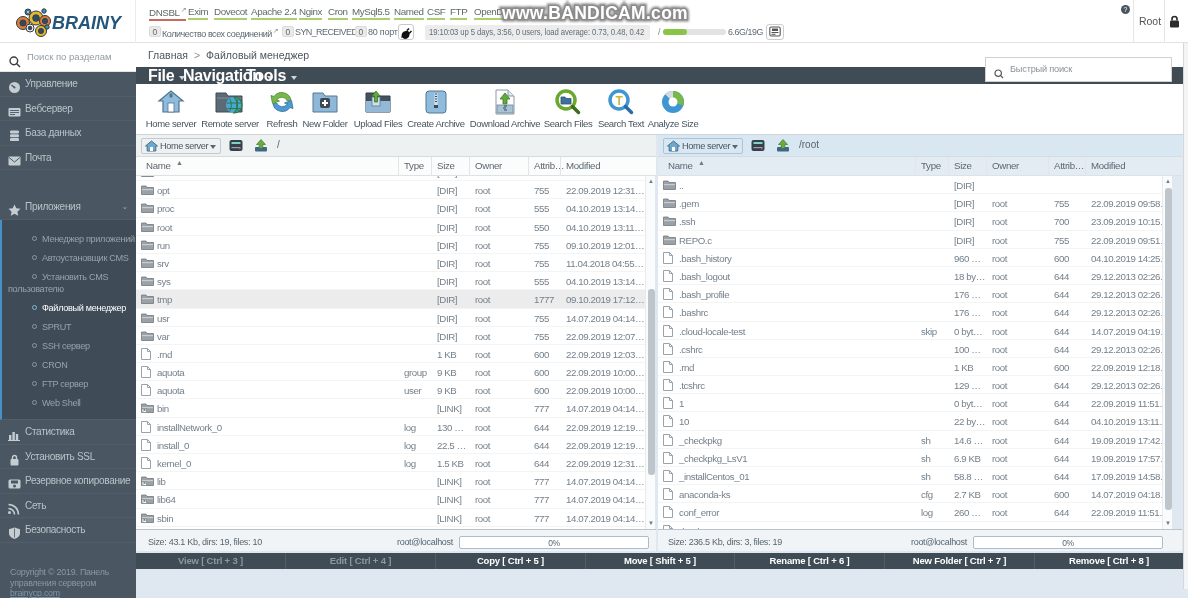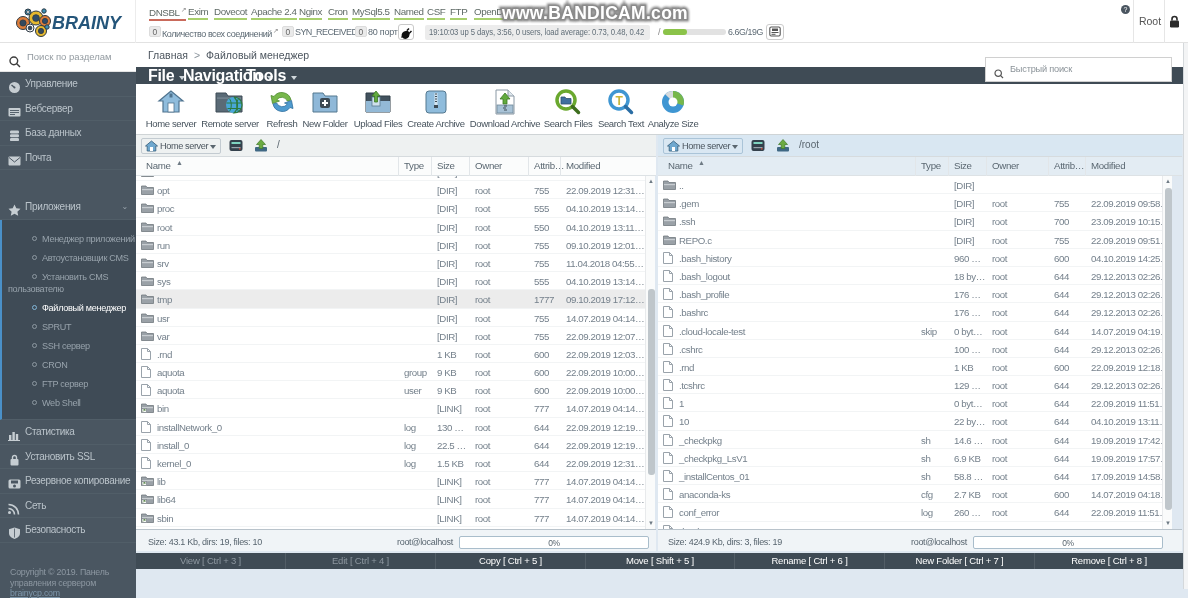--- a/index.html
+++ b/index.html
@@ -49,21 +49,21 @@
 .prow .nm{left:21px}
 .prow .ic{position:absolute;left:5px;top:3px}
 .pdrop{position:absolute;top:3px;height:16px;border:1px solid #c3cbd1;border-radius:2px;font-size:9.2px;color:#4c565f;line-height:15px;letter-spacing:-0.4px;white-space:nowrap}
 .sbar{position:absolute;width:10px;background:#fafbfb;border-left:1px solid #e8eaec}
 .sarr{position:absolute;left:1px;width:8px;text-align:center;font-size:6px;color:#6e7a84;line-height:9px}
 .sthumb{position:absolute;left:1.5px;width:7px;background:#bfc6cb;border-radius:3px}
 
 .status{top:529px;height:22px;background:#f0f4f7;border-top:1px solid #b9c3cb;font-size:9px;color:#58656f;letter-spacing:-0.3px}
 .pbox{position:absolute;top:6px;height:13px;background:#fff;border:1px solid #a9bdcb;border-radius:2px;text-align:center;font-size:8.5px;line-height:12px;color:#58656f}
 #fnbar{left:136px;top:553px;width:1047px;height:16px;background:#3f4b55}
-.fcell{position:absolute;top:0;height:16px;border-left:1px solid #525d66;color:#fff;font-size:9.5px;font-weight:normal;text-align:center;line-height:16px;letter-spacing:-0.2px}
+.fcell{position:absolute;top:0;height:16px;border-left:1px solid #525d66;color:#fff;font-size:9.5px;font-weight:bold;text-align:center;line-height:16px;letter-spacing:-0.2px}
 .fcell.dim{color:#8d97a0}
 #edgestrip{left:1183px;top:43px;width:5px;height:546px;background:#f3f4f5;border-left:1px solid #d4d8db}
 </style></head>
 <body>
 <div class="abs" id="header"></div>
 <div class="abs" id="logo">
     <svg style="position:absolute;left:15px;top:6px" width="37" height="31" viewBox="0 0 37 31">
       <circle cx="8" cy="17" r="6.5" fill="#dd7d3a" stroke="#2e3a44" stroke-width="1"></circle>
       <circle cx="8" cy="17" r="3.12" fill="#34495e" stroke="#2e3a44" stroke-width="0.8"></circle>
       <circle cx="13" cy="6" r="3" fill="#3c8fb5" stroke="#2e3a44" stroke-width="1"></circle>
@@ -832,21 +832,21 @@
  <div class="sthumb" style="top:12px;height:322px"></div>
  <div class="sarr" style="bottom:1px">▼</div>
 </div>
 
 <div class="abs status" style="left:136px;width:520px">
  <span style="position:absolute;left:12px;top:7px">Size: 43.1 Kb, dirs: 19, files: 10</span>
  <span style="position:absolute;left:261px;top:7px">root@localhost</span>
  <div class="pbox" style="left:323px;width:190px">0%</div>
 </div>
 <div class="abs status" style="left:658px;width:524px">
- <span style="position:absolute;left:10px;top:7px">Size: 424.9 Kb, dirs: 3, files: 19</span>
+ <span style="position:absolute;left:10px;top:7px">Size: 236.5 Kb, dirs: 3, files: 19</span>
  <span style="position:absolute;left:253px;top:7px">root@localhost</span>
  <div class="pbox" style="left:315px;width:190px">0%</div>
 </div>
 <div class="abs" id="fnbar">
  <div class="fcell dim" style="left:0;width:149px;border-left:none">View [ Ctrl + 3 ]</div>
  <div class="fcell dim" style="left:149px;width:150px">Edit [ Ctrl + 4 ]</div>
  <div class="fcell" style="left:299px;width:150px">Copy [ Ctrl + 5 ]</div>
  <div class="fcell" style="left:449px;width:149px">Move [ Shift + 5 ]</div>
  <div class="fcell" style="left:598px;width:150px">Rename [ Ctrl + 6 ]</div>
  <div class="fcell" style="left:748px;width:150px">New Folder [ Ctrl + 7 ]</div>

